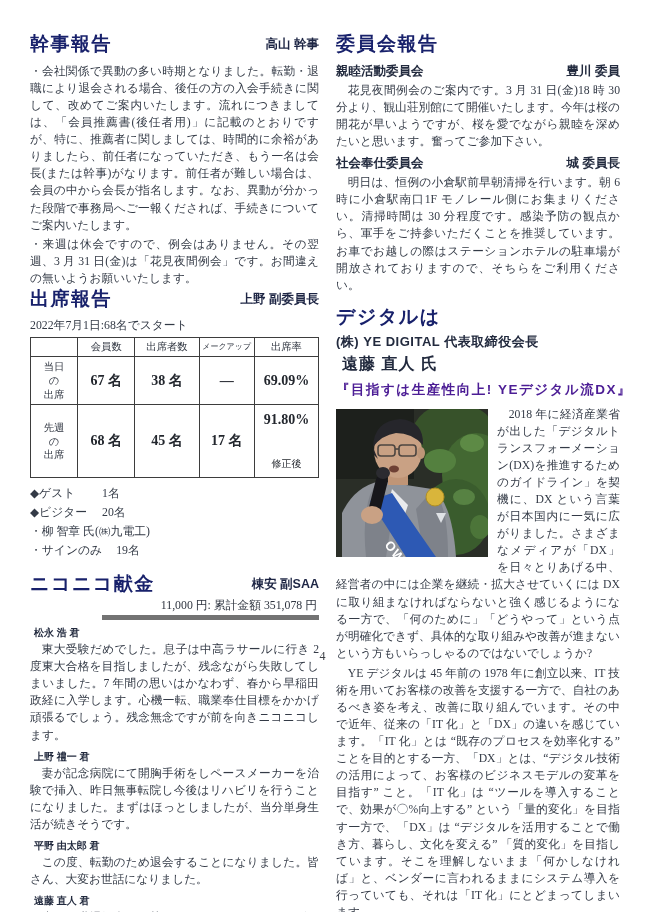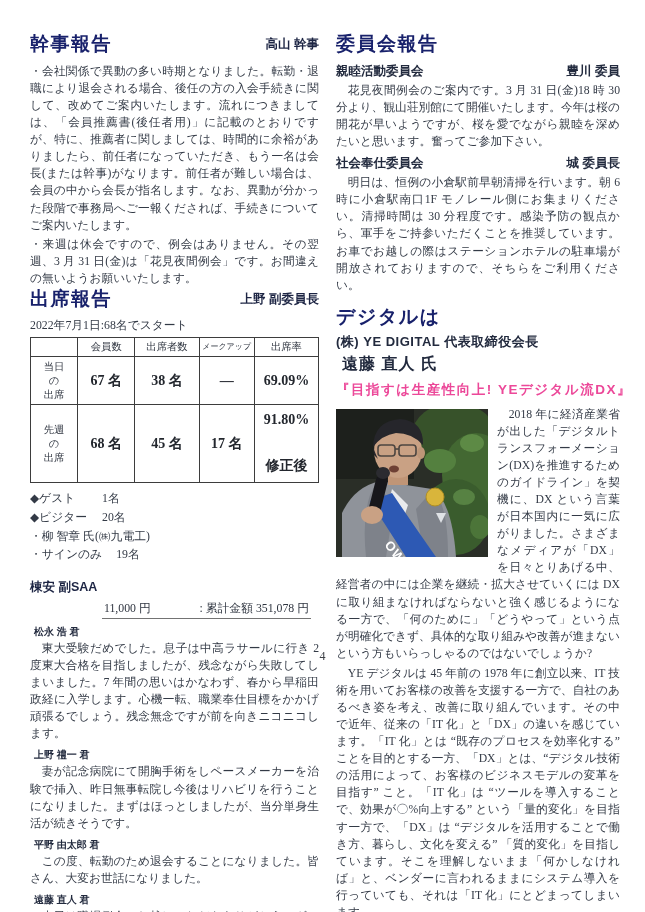--- a/index.html
+++ b/index.html
@@ -38,51 +38,51 @@
   }
 
   
   .start-line{font-size:11.8px;margin:4px 0 3px 0;}
   table.att{border-collapse:collapse;width:100%;table-layout:fixed;}
   table.att th,table.att td{border:1px solid #3d3d3d;text-align:center;vertical-align:middle;}
   table.att th{font-weight:normal;font-size:10.3px;padding:2px 0;color:#2f3540;}
   table.att th.makeup{font-size:8px;letter-spacing:0;}
   table.att td.rowlabel{font-size:10.3px;line-height:1.35;padding:3px 10px;color:#2f3540;}
   table.att td.val{font-family:"Liberation Serif",serif;font-weight:bold;font-size:14px;padding:7px 0;color:#23272e;}
-  table.att td.val .sub{display:block;font-weight:bold;font-size:14px;line-height:1.2;margin-top:30px;}
+  table.att td.val .sub{display:block;font-weight:normal;font-size:10px;line-height:1.2;margin-top:30px;}
   .c0{width:47px;} .c1{width:57px;} .c2{width:64px;} .c3{width:55px;} .c4{width:64px;}
 
   .notes{margin:7px 0 0 0;}
   .note-line{font-size:11.8px;line-height:1.5;margin:1px 0;}
   .note-label{display:inline-block;min-width:58px;}
   .note-value{display:inline-block;margin-left:14px;}
 
   
   .amount-line{
-    display:flex;justify-content:space-between;
-    margin:2px 8px 4px 72px;padding:0 2px 1px 2px;
-    border-bottom:1px solid #737373;font-size:11.8px;color:#2f3540;
+    display:flex;justify-content:flex-end;
+    margin:2px 0 4px 72px;padding:0 2px 1px 2px;
+    border-bottom:5px solid #737373;font-size:11.8px;color:#2f3540;
   }
   .donor-name{
     font-family:"Liberation Sans","DejaVu Sans",sans-serif;font-weight:bold;
     color:#222a3e;font-size:10px;margin:6px 0 1px 4px;
   }
 
   
   .talk-company{
     font-family:"Liberation Sans","DejaVu Sans",sans-serif;font-weight:bold;
     color:#222a3e;font-size:13px;margin:2px 0 3px 0;letter-spacing:0.5px;
   }
   .talk-speaker{
     font-family:"Liberation Sans","DejaVu Sans",sans-serif;font-weight:bold;
     color:#222a3e;font-size:16px;margin:0 0 6px 6px;letter-spacing:1px;
   }
   .talk-quote{
     font-family:"Liberation Sans","DejaVu Sans",sans-serif;font-weight:bold;
-    color:#ec4899;font-size:13.5px;letter-spacing:1.5px;margin:0 0 7px 0;white-space:nowrap;
+    color:#4c1d95;font-size:13.5px;letter-spacing:1.5px;margin:0 0 7px 0;white-space:nowrap;
   }
   .talk-photo{
     float:left;width:152px;height:148px;margin:3px 9px 3px 0;display:block;
   }
   .talk-flow{overflow:visible;}
   .clear{clear:both;}
 
   .page-number{
     position:absolute;left:0;right:0;bottom:24px;text-align:center;
     font-size:12px;color:#3c3f45;
@@ -160,20 +160,21 @@
         </div>
         <div class="note-line plain">
           <span>・柳 智章 氏(㈱九電工)</span>
         </div>
         <div class="note-line">
           <span class="note-label">・サインのみ</span><span class="note-value">19名</span>
         </div>
       </div>
 
       <div class="sec-head" style="margin-top:15px;margin-bottom:3px;">
+        <span class="sec-title">ニコニコ献金</span>
         <span class="sec-author">棟安 副SAA</span>
       </div>
       <div class="amount-line">
         <span>11,000 円</span>
         <span>: 累計金額  351,078 円</span>
       </div>
 
       <div>
         <div class="donor-name">松永 浩 君</div>
         <p class="body-text indent">東大受験だめでした。息子は中高ラサールに行き 2 度東大合格を目指しましたが、残念ながら失敗してしまいました。7 年間の思いはかなわず、春から早稲田政経に入学します。心機一転、職業奉仕目標をかかげ頑張るでしょう。残念無念ですが前を向きニコニコします。</p>

